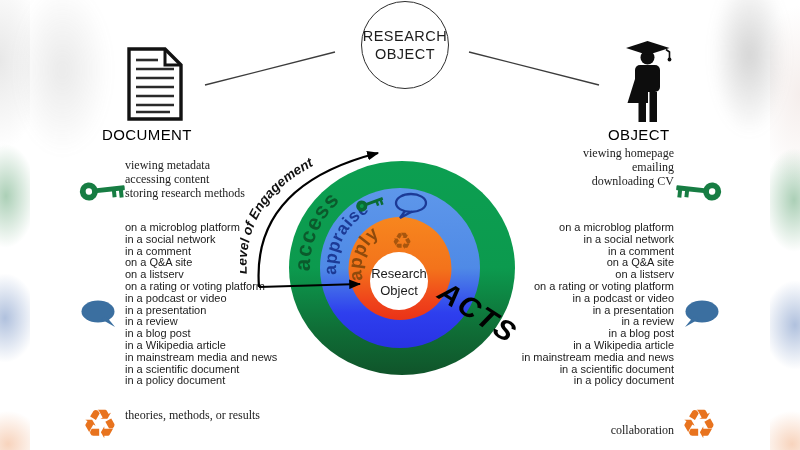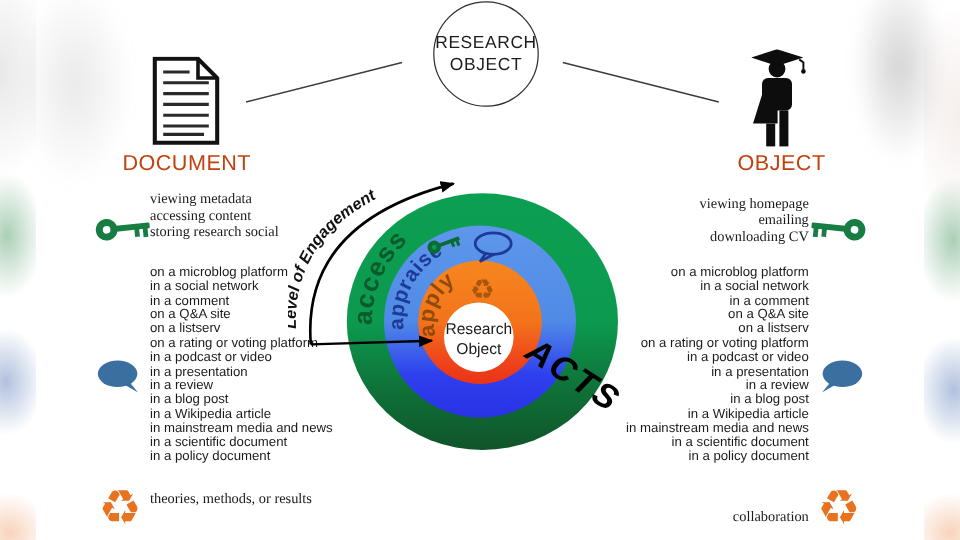--- a/index.html
+++ b/index.html
@@ -23,21 +23,21 @@
     filter:blur(6px);}
   .gray-blob.tl{left:15px;top:-15px;width:95px;height:170px;
     background:radial-gradient(closest-side, rgba(120,120,120,.16), rgba(120,120,120,0));}
 
   .abs{position:absolute;}
   .block{position:absolute;white-space:nowrap;}
   .sm{font-size:12px;line-height:14px;font-family:Liberation Serif, serif;}
   .xs{font-size:11px;line-height:11.8px;}
   .ra{text-align:right;}
 
-  .entity-label{position:absolute;font-size:18px;letter-spacing:.4px;color:#c2410c;text-align:right;}
+  .entity-label{position:absolute;font-size:15px;letter-spacing:.4px;color:#000000;text-align:left;}
 
   .ro-circle{position:absolute;left:361px;top:1px;width:86px;height:86px;border:1.5px solid #2e2e2e;
     border-radius:50%;background:#fff;display:flex;flex-direction:column;align-items:center;
     justify-content:center;font-size:14.5px;line-height:18px;letter-spacing:.5px;color:#1d1d1d;}
 
   .recycle{position:absolute;font-size:40px;line-height:40px;color:#e8731e;}
 
   svg{font-family:"Liberation Sans", sans-serif;}
   .center-txt{font-size:13px;fill:#1c1c1c;text-anchor:middle;}
   .lbl-access{font-size:22px;font-weight:bold;fill:#0b5a2c;letter-spacing:1px;}
@@ -99,21 +99,21 @@
     <circle cx="10" cy="14" r="3.2" fill="#ffffff"></circle>
     <rect x="17" y="11.5" width="29" height="5" rx="1" fill="#177d43"></rect>
     <rect x="33" y="15.5" width="4" height="7" fill="#177d43"></rect>
     <rect x="40" y="15.5" width="4" height="8" fill="#177d43"></rect>
   </g>
 </svg>
 <div class="block sm" style="left:125px;top:158px;">
 
 <div>viewing metadata</div>
     <div>accessing content</div>
-    <div>storing research social</div>
+    <div>storing research methods</div>
   </div>
 
 <div class="block xs" style="left:125px;top:222px;">
 
 <div>on a microblog platform</div>
     <div>in a social network</div>
     <div>in a comment</div>
     <div>on a Q&amp;A site</div>
     <div>on a listserv</div>
     <div>on a rating or voting platform</div>
@@ -139,21 +139,21 @@
 
 <svg class="abs" style="left:674px;top:176px;transform:scaleX(-1);" width="48" height="32" viewBox="0 0 48 32">
   <g transform="rotate(-6 24 16)">
     <circle cx="10" cy="14" r="9" fill="#177d43"></circle>
     <circle cx="10" cy="14" r="3.2" fill="#ffffff"></circle>
     <rect x="17" y="11.5" width="29" height="5" rx="1" fill="#177d43"></rect>
     <rect x="33" y="15.5" width="4" height="7" fill="#177d43"></rect>
     <rect x="40" y="15.5" width="4" height="8" fill="#177d43"></rect>
   </g>
 </svg>
-<div class="block sm ra" style="right:126px;top:162px;margin-left:16px;">
+<div class="block sm ra" style="right:126px;top:146px;margin-left:16px;">
 
 <div>viewing homepage</div>
     <div>emailing</div>
     <div>downloading CV</div>
   </div>
 
 <div class="block xs ra" style="right:126px;top:222px;">
 
 <div>on a microblog platform</div>
     <div>in a social network</div>

